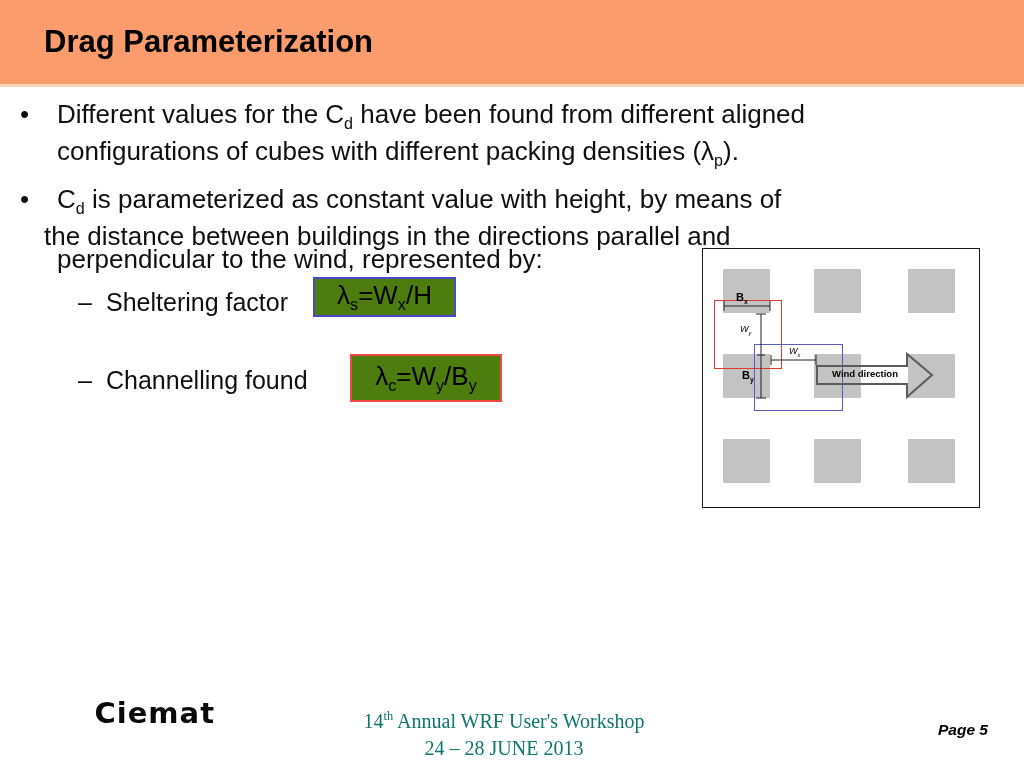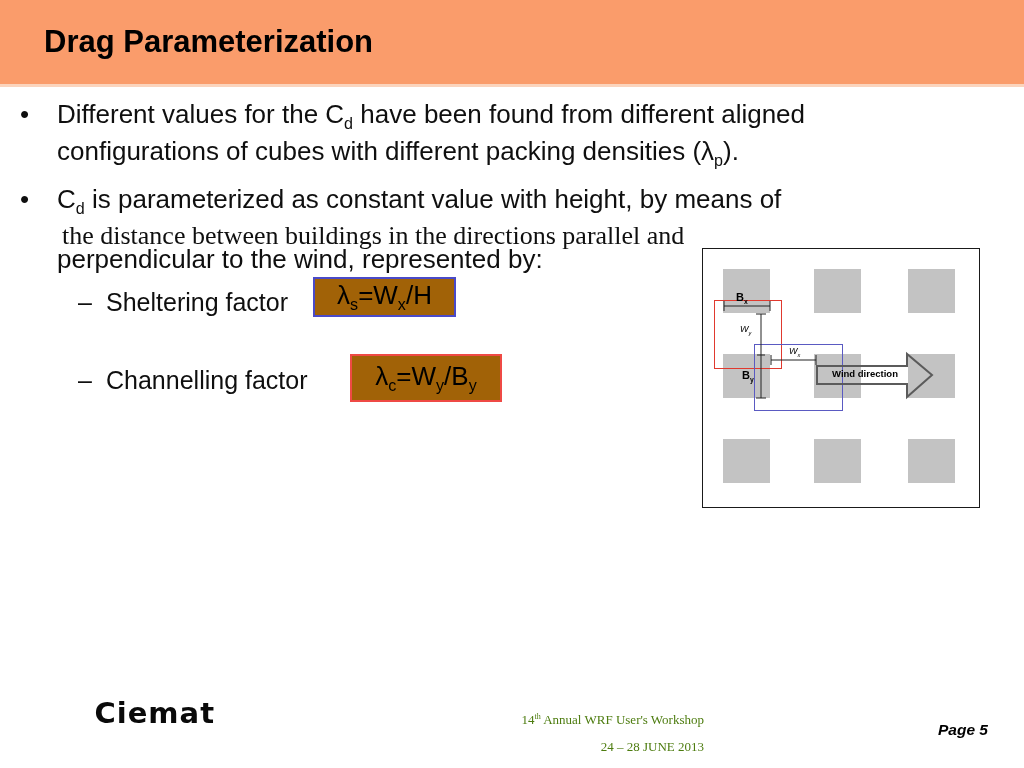--- a/index.html
+++ b/index.html
@@ -14,70 +14,70 @@
 
   
   .bline{font-size:26px;color:#0f0f0f;white-space:nowrap;}
   .bdot{font-size:26px;color:#0f0f0f;}
   .sline{font-size:25px;color:#0f0f0f;white-space:nowrap;}
   sub{font-size:0.62em;}
   sup{font-size:0.62em;}
 
   
   .formula-box{display:flex;align-items:center;justify-content:center;
-               font-size:26px;color:#000;background:#a16207;white-space:nowrap;}
+               font-size:26px;color:#000;background:#4d7c0f;white-space:nowrap;}
   .box-blue{border:2px solid #4a4ac8;}
   .box-red{border:2px solid #ef4a45;}
 
   
   .diagram{left:702px;top:248px;width:276px;height:258px;border:1px solid #1a1a1a;background:#fff;}
   .building{position:absolute;width:47px;height:44px;background:#c3c3c3;}
   .frame-red{position:absolute;left:11px;top:51px;width:66px;height:67px;border:1.5px solid #e0392e;}
   .frame-blue{position:absolute;left:51px;top:95px;width:87px;height:65px;border:1.5px solid #5a5ac2;}
   .dlabel{position:absolute;color:#000;line-height:1;}
   .dlabel-bold{font-weight:bold;font-size:11px;}
   .dlabel-small{font-size:9px;font-style:italic;}
   .wind-label{position:absolute;left:114px;top:119px;width:96px;text-align:center;
               font-weight:bold;font-size:9.5px;color:#000;}
 
   
   .logo-wrap{left:55px;top:696px;width:160px;text-align:right;}
   .logo-word{font-size:29px;font-weight:900;letter-spacing:1px;color:#0a0a0a;
              font-family:"DejaVu Sans","Liberation Sans",sans-serif;}
   .logo-sub{font-size:8.5px;line-height:9.5px;color:#1a1a1a;margin-top:2px;}
-  .workshop{left:304px;top:703px;width:400px;text-align:right;
+  .workshop{left:304px;top:703px;width:400px;text-align:center;
             font-family:"Liberation Serif","DejaVu Serif",serif;
-            font-size:13px;line-height:27px;color:#4d7c0f;}
+            font-size:20px;line-height:27px;color:#0f766e;}
   .page-num{left:923px;top:721px;width:80px;text-align:center;
             font-size:15.5px;font-weight:bold;font-style:italic;color:#000;}
 </style>
 </head>
 <body>
 
 <div class="abs header"></div>
 <div class="abs header-strip"></div>
 <div class="abs title">Drag Parameterization</div>
 
 <div class="abs bdot" style="left:20px;top:99px;">•</div>
 <div class="abs bline" style="left:57px;top:99px;"><span>Different values for the C</span><sub>d</sub><span> have been found from different aligned</span></div>
 <div class="abs bline" style="left:57px;top:136px;"><span>configurations of cubes with different packing densities (λ</span><sub>p</sub><span>).</span></div>
 
 <div class="abs bdot" style="left:20px;top:184px;">•</div>
 <div class="abs bline" style="left:57px;top:184px;"><span>C</span><sub>d</sub><span> is parameterized as constant value with height, by means of</span></div>
-<div class="abs bline" style="left:62px;top:221px;font-family:Liberation Serif, serif;">the distance between buildings in the directions parallel and</div>
+<div class="abs bline" style="left:44px;top:221px;">the distance between buildings in the directions parallel and</div>
 <div class="abs bline" style="left:57px;top:244px;">perpendicular to the wind, represented by:</div>
 
 <div class="abs sline" style="left:78px;top:288px;">–</div>
 <div class="abs sline" style="left:106px;top:288px;">Sheltering factor</div>
 <div class="abs formula-box box-blue" style="left:313px;top:277px;width:139px;height:36px;">
   <span><span>λ</span><sub>s</sub><span>=W</span><sub>x</sub><span>/H</span></span>
 </div>
 
 <div class="abs sline" style="left:78px;top:366px;">–</div>
-<div class="abs sline" style="left:106px;top:366px;">Channelling factor</div>
+<div class="abs sline" style="left:106px;top:366px;">Channelling found</div>
 <div class="abs formula-box box-red" style="left:350px;top:354px;width:148px;height:44px;">
   <span><span>λ</span><sub>c</sub><span>=W</span><sub>y</sub><span>/B</span><sub>y</sub></span>
 </div>
 
 <div class="abs diagram">
 
   <div class="building" style="left:20px;top:20px;"></div>
   <div class="building" style="left:111px;top:20px;"></div>
   <div class="building" style="left:205px;top:20px;"></div>
   <div class="building" style="left:20px;top:105px;"></div>

